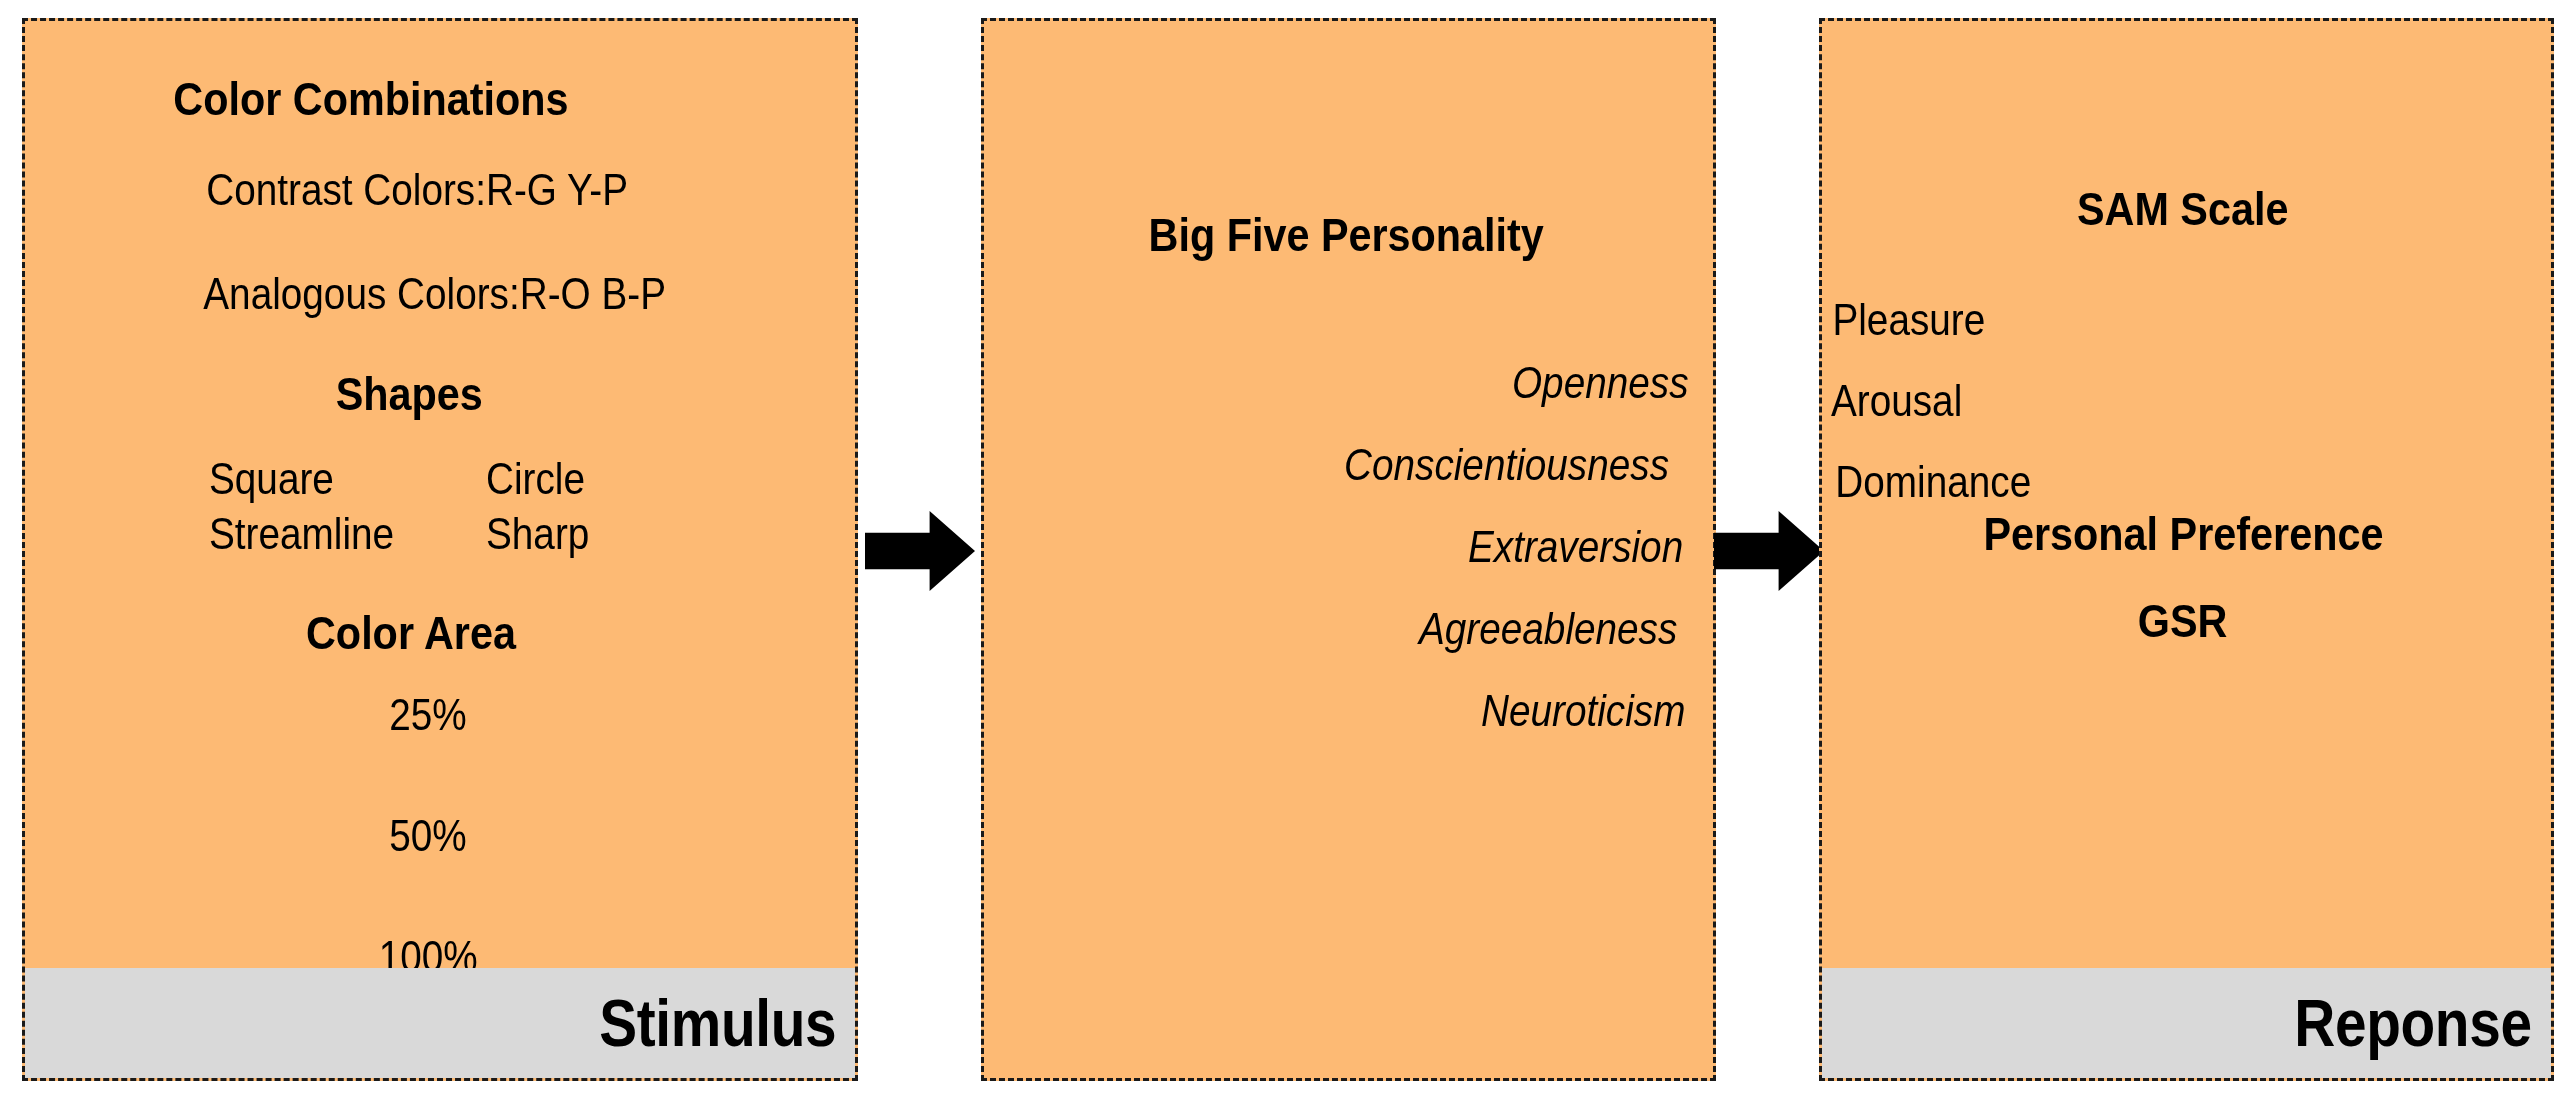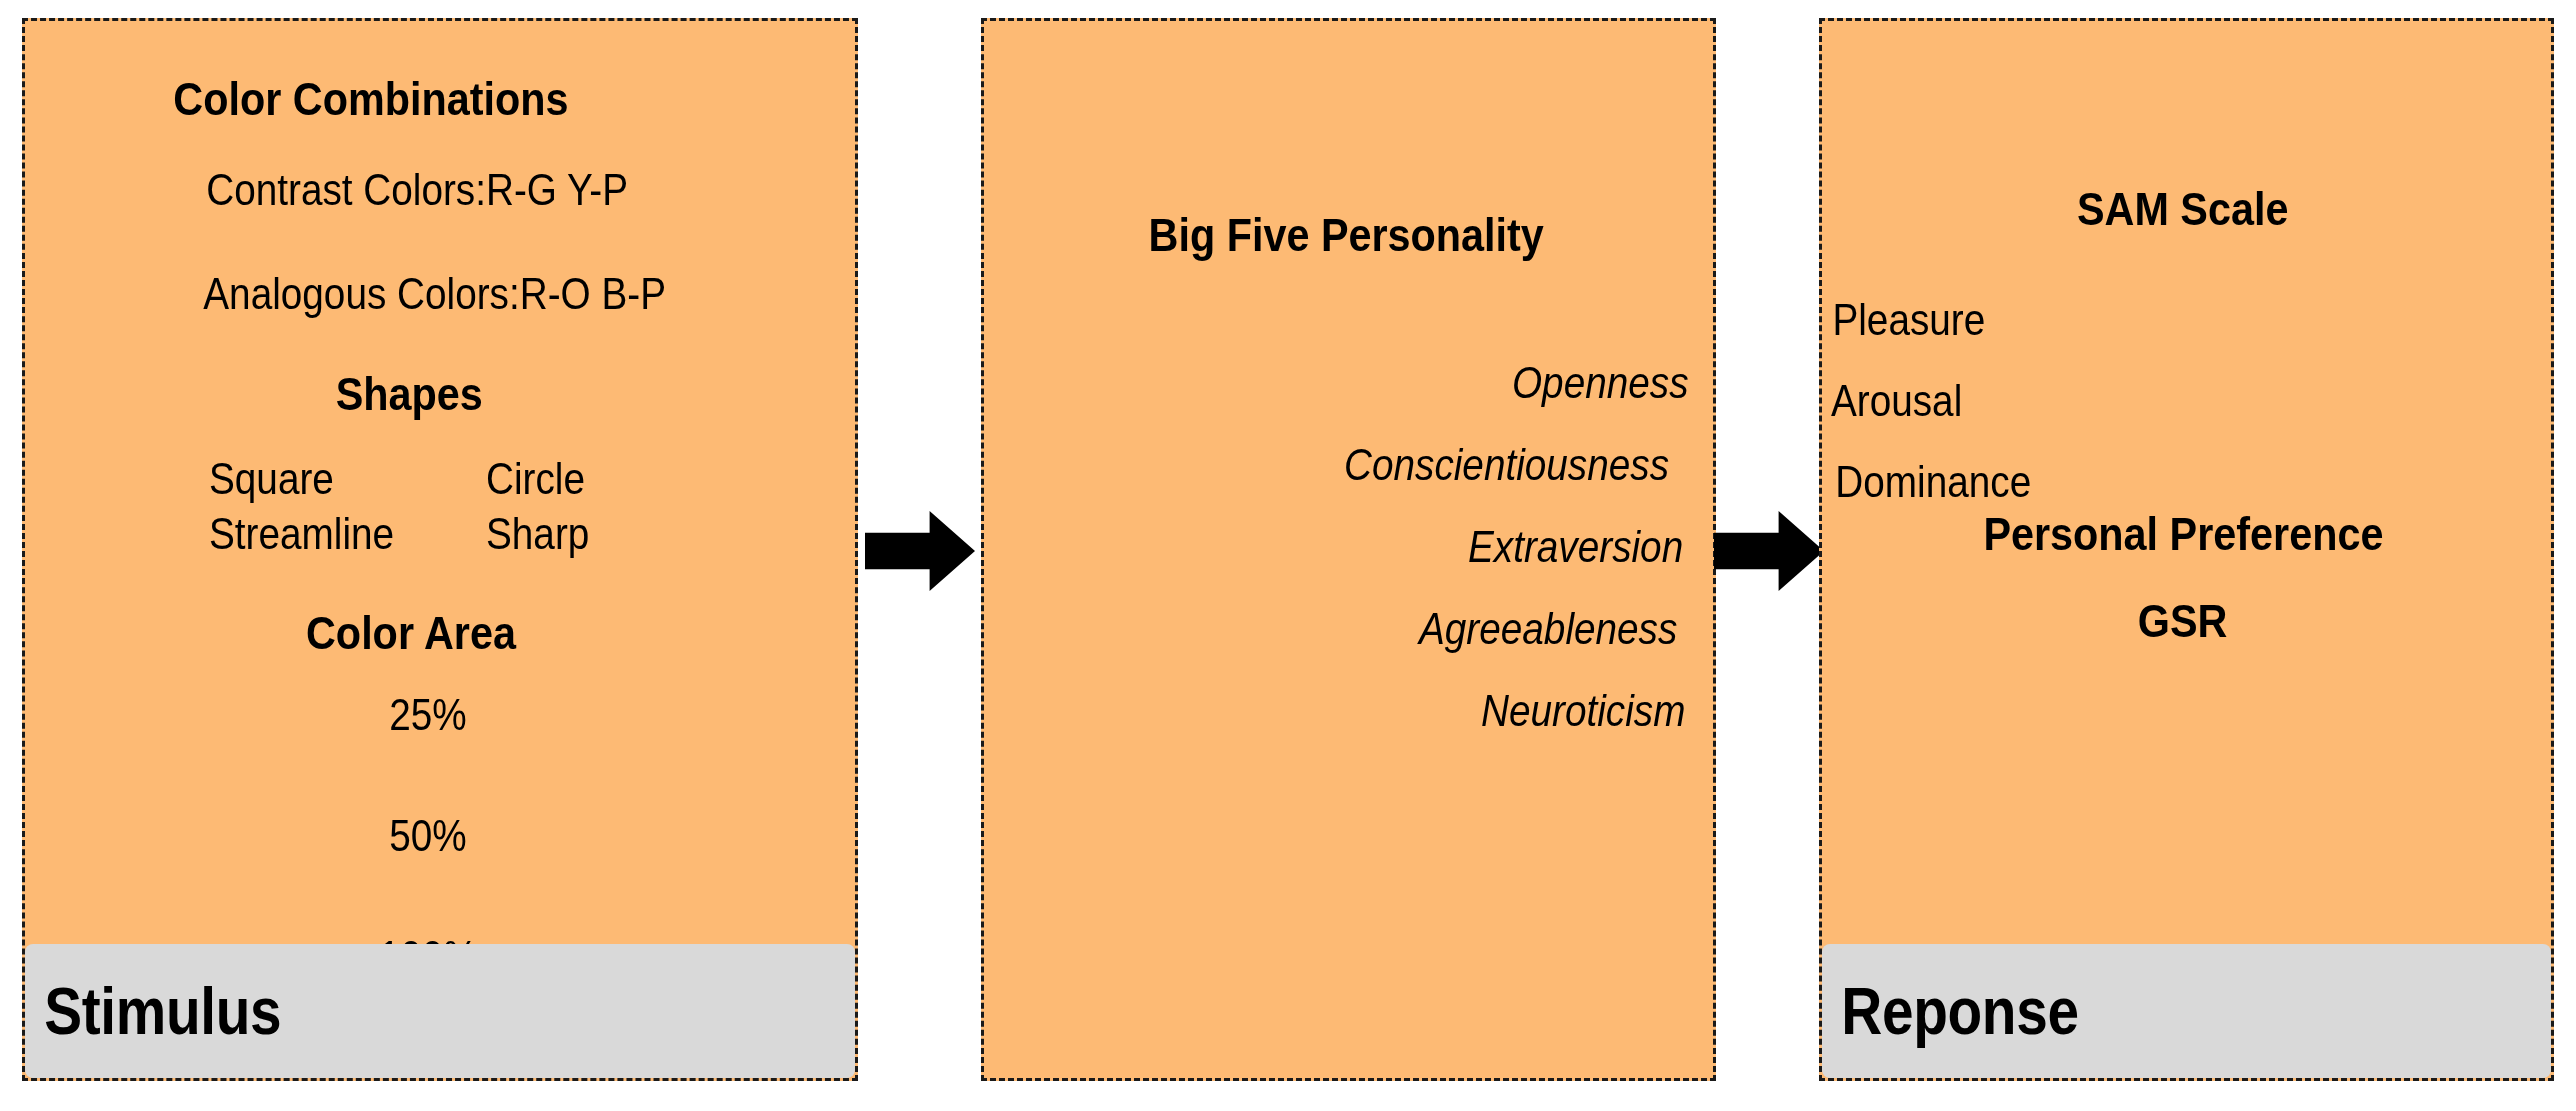--- a/index.html
+++ b/index.html
@@ -36,26 +36,25 @@
   .panel-body {
     position: relative;
     flex: 1 1 auto;
     display: flex;
     flex-direction: column;
     align-items: center;
     overflow: hidden;
   }
   .panel-footer {
     flex: 0 0 auto;
-    height: 134px;
+    height: 110px;
     background: #d9d9d9;
     display: flex;
     align-items: center;
-    justify-content: flex-start;
-    border-radius: 8px;
+    justify-content: flex-end;
   }
   .footer-label {
     font-size: 66px;
     font-weight: bold;
     letter-spacing: -0.4px;
     transform: scaleX(0.86);
     transform-origin: center center;
     white-space: nowrap;
     line-height: 1;
   }

